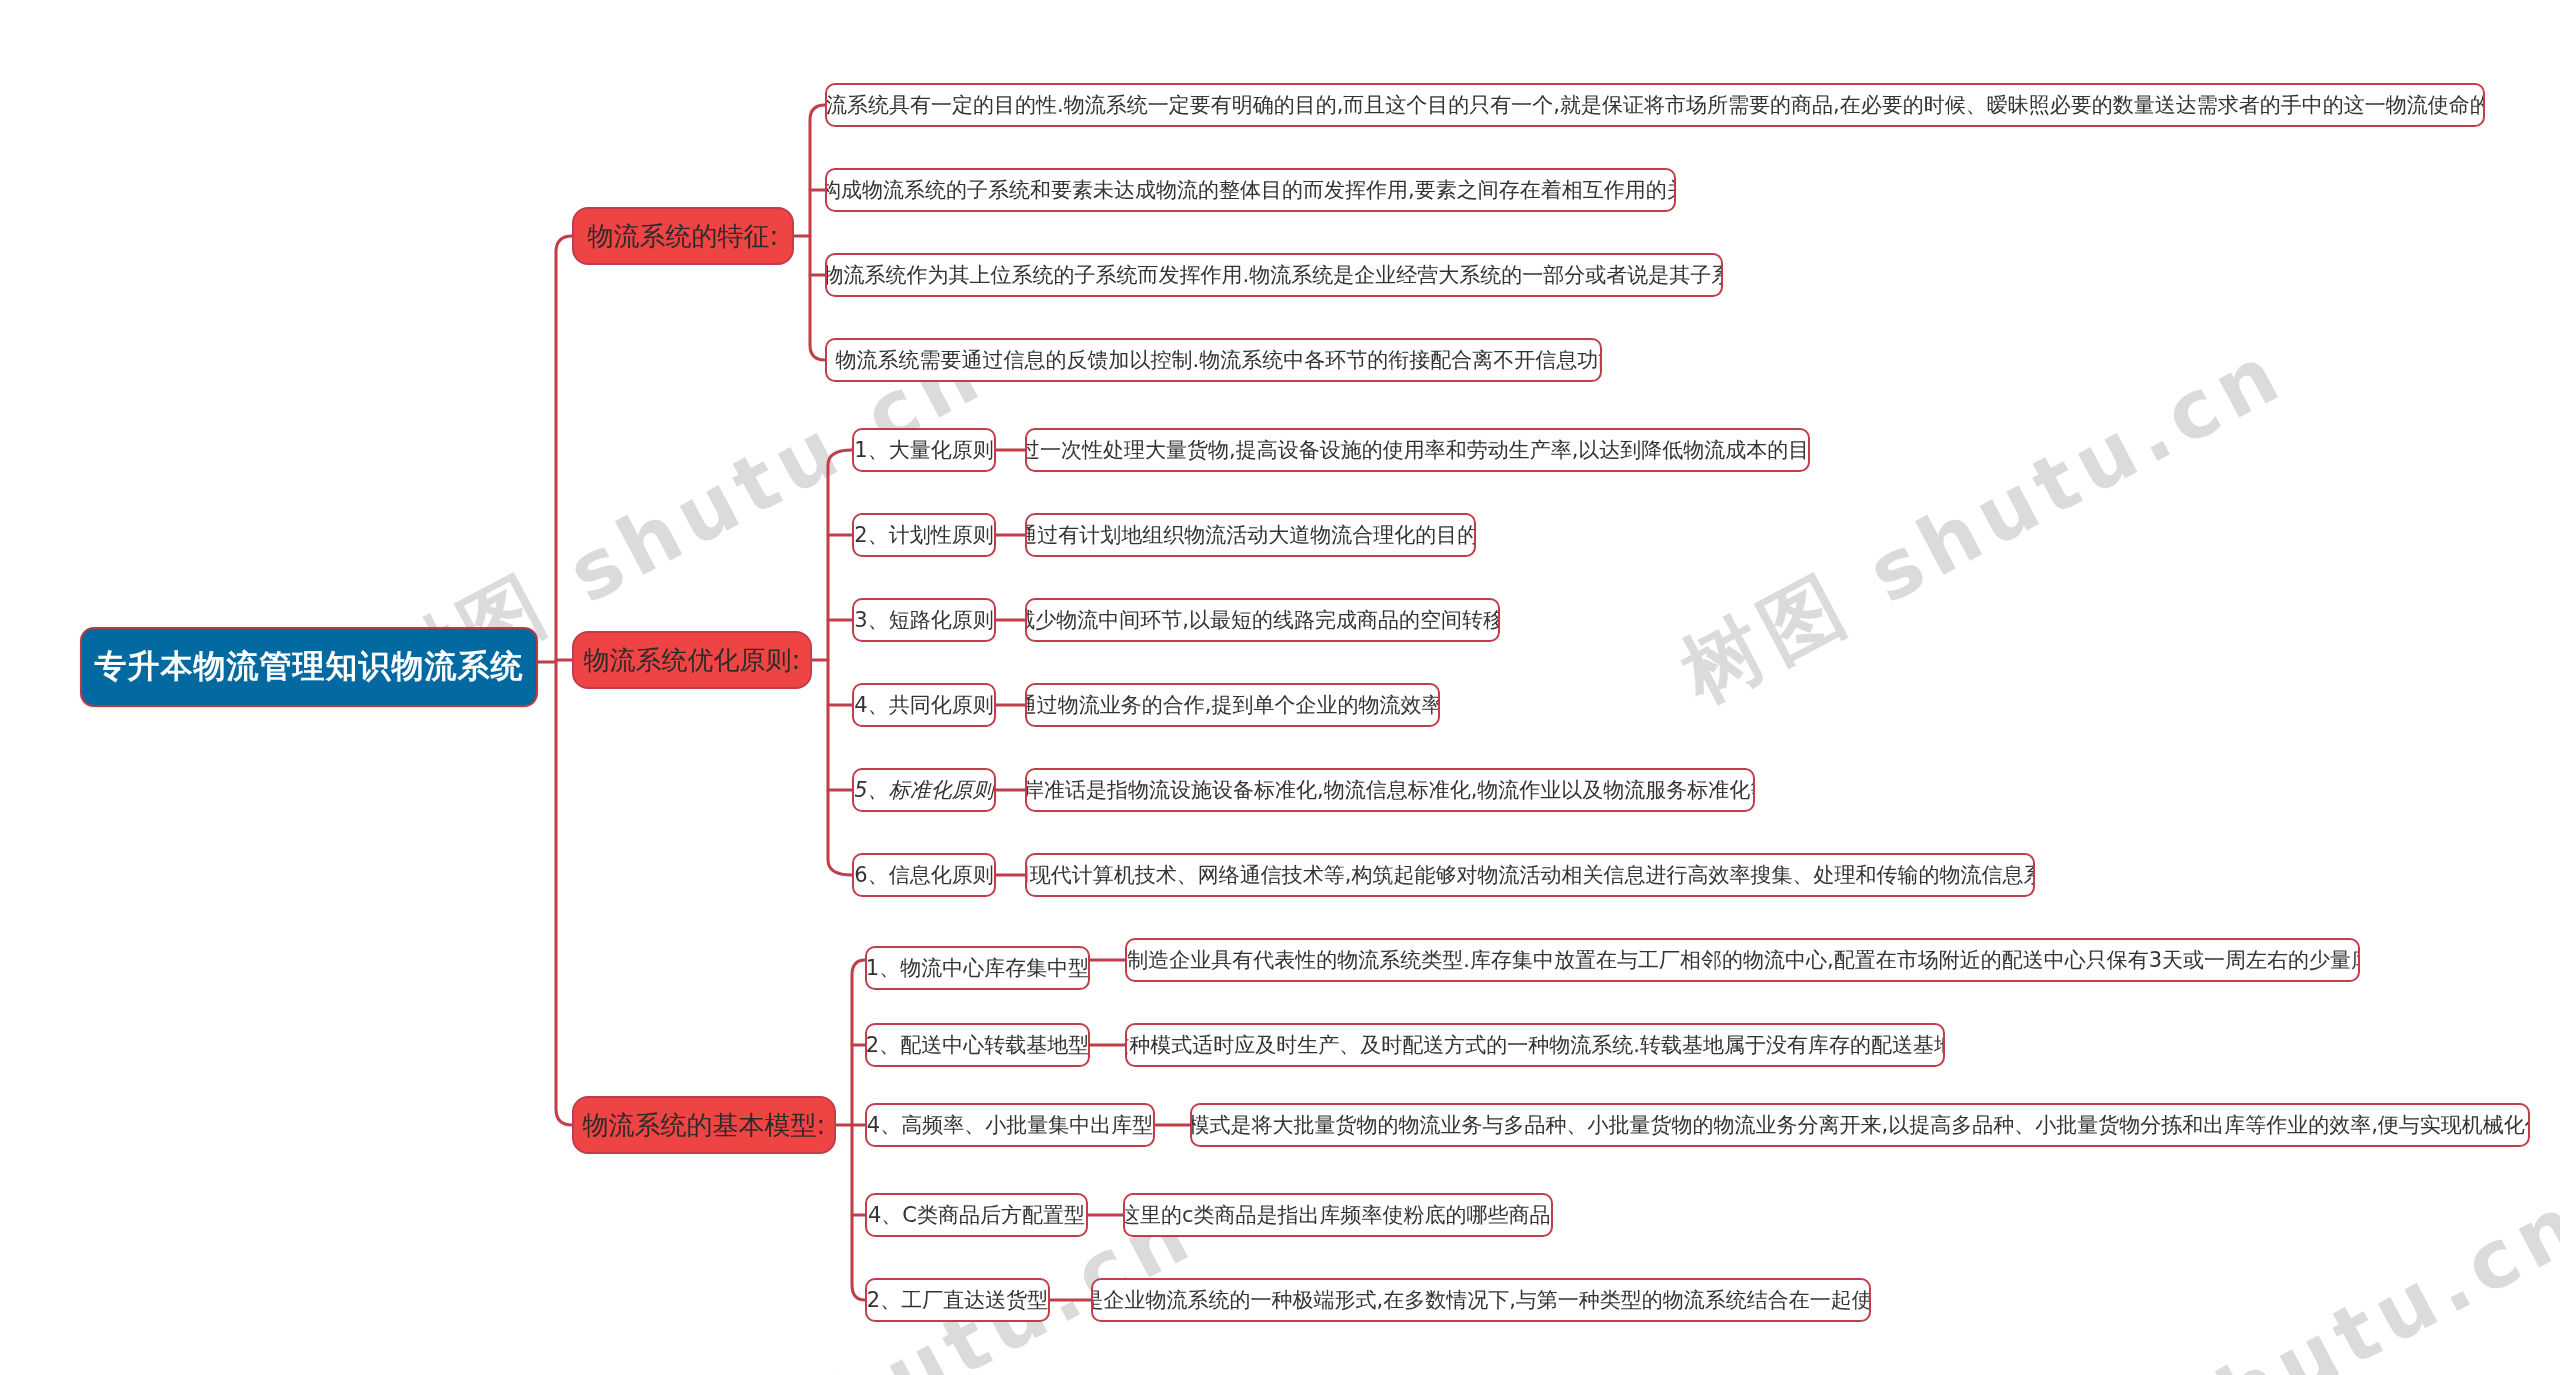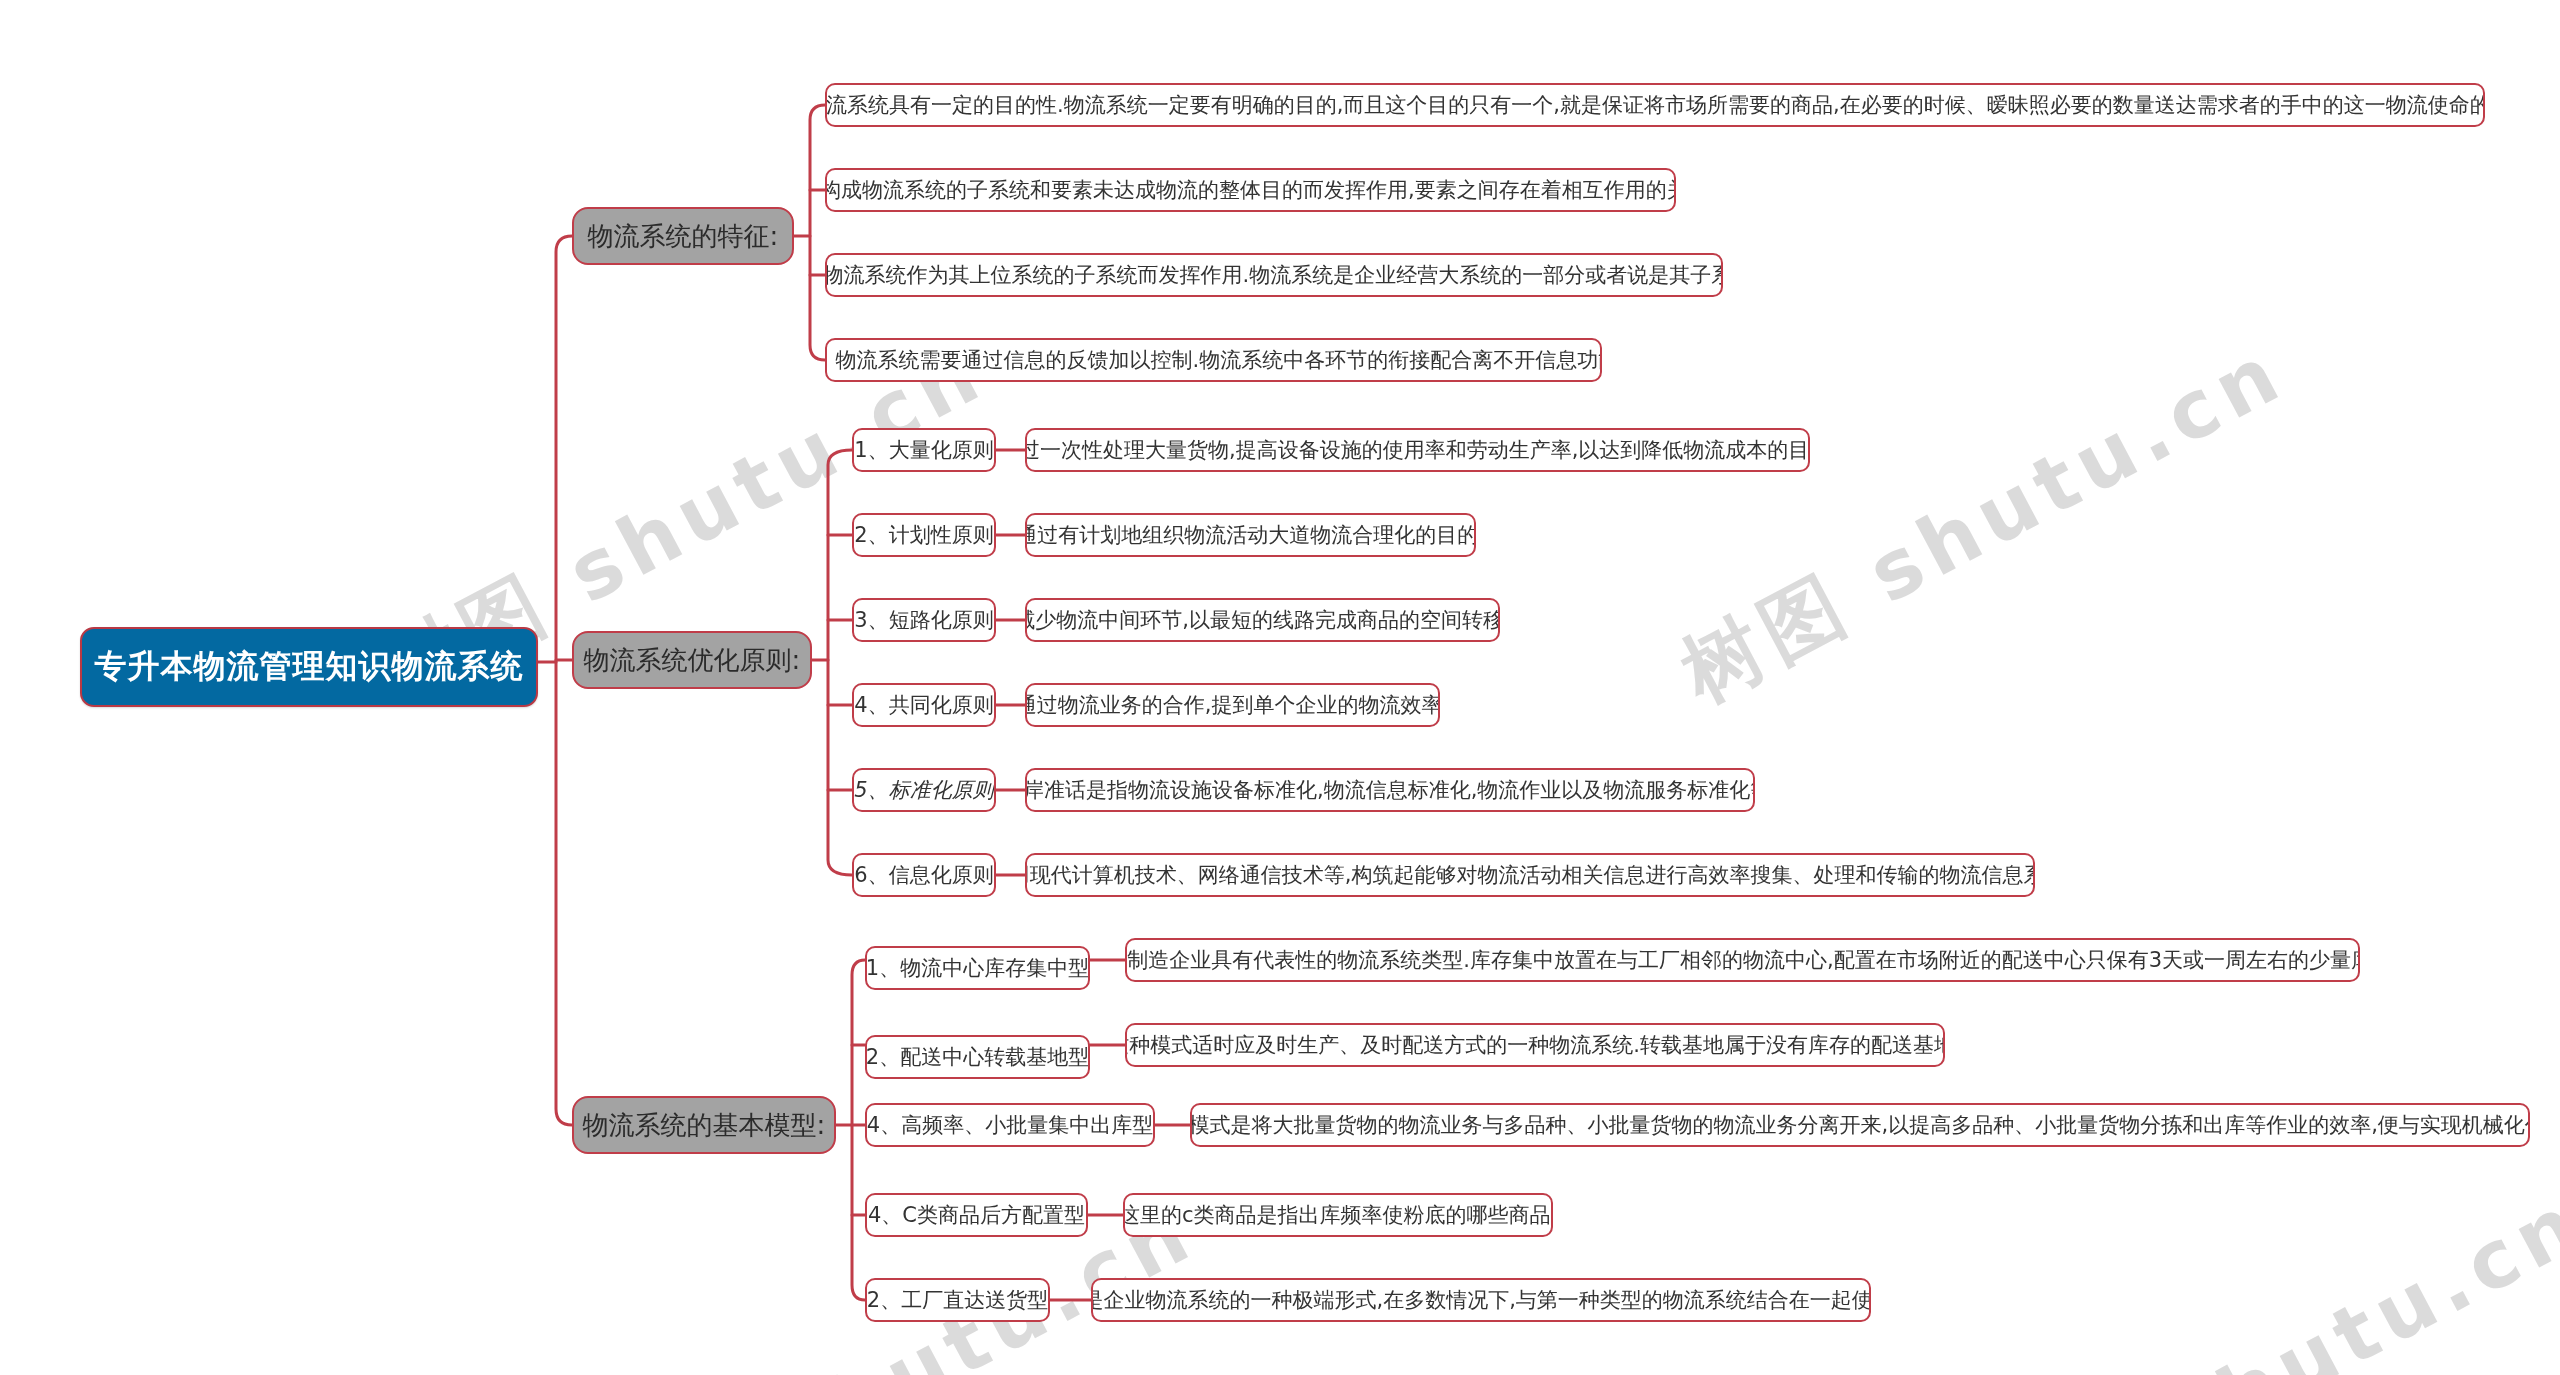--- a/index.html
+++ b/index.html
@@ -11,21 +11,21 @@
   .node{
     position:absolute;z-index:2;display:flex;align-items:center;justify-content:center;
     box-sizing:border-box;white-space:nowrap;overflow:hidden;
   }
   .root{
     background:#0369a1;border:2px solid #b93945;border-radius:14px;
     color:#ffffff;font-size:32px;font-weight:bold;letter-spacing:1px;
     box-shadow:0 1px 2px rgba(0,0,0,0.15);
   }
   .branch{
-    background:#a3a3a3;border:2px solid #c03d49;border-radius:16px;
+    background:#ef4444;border:2px solid #c03d49;border-radius:16px;
     color:#2b2b2b;font-size:26px;
   }
   .leaf{
     background:#ffffff;border:2px solid #c03d49;border-radius:10px;
     color:#333333;font-size:21px;padding:0 10px;
   }
   .wm{
     position:absolute;z-index:0;color:rgba(175,175,175,0.45);
     font-size:80px;font-weight:bold;letter-spacing:8px;white-space:nowrap;
     transform:rotate(-28deg);user-select:none;
@@ -103,21 +103,21 @@
 
   <div class="node leaf" style="left:852px;top:768px;width:144px;height:44px;font-style:italic;">5、标准化原则</div>
   <div class="node leaf" style="left:1025px;top:768px;width:730px;height:44px;">彼岸准话是指物流设施设备标准化,物流信息标准化,物流作业以及物流服务标准化等.</div>
 
   <div class="node leaf" style="left:852px;top:853px;width:144px;height:44px;">6、信息化原则</div>
   <div class="node leaf" style="left:1025px;top:853px;width:1010px;height:44px;">运用现代计算机技术、网络通信技术等,构筑起能够对物流活动相关信息进行高效率搜集、处理和传输的物流信息系统.</div>
 
   <div class="node leaf" style="left:865px;top:938px;width:225px;height:44px;margin-top:8px;">1、物流中心库存集中型</div>
   <div class="node leaf" style="left:1125px;top:938px;width:1235px;height:44px;">这是制造企业具有代表性的物流系统类型.库存集中放置在与工厂相邻的物流中心,配置在市场附近的配送中心只保有3天或一周左右的少量库存.</div>
 
-  <div class="node leaf" style="left:865px;top:1023px;width:225px;height:44px;margin-top:12px;">2、配送中心转载基地型</div>
+  <div class="node leaf" style="left:865px;top:1023px;width:225px;height:44px;">2、配送中心转载基地型</div>
   <div class="node leaf" style="left:1125px;top:1023px;width:820px;height:44px;">这种模式适时应及时生产、及时配送方式的一种物流系统.转载基地属于没有库存的配送基地.</div>
 
   <div class="node leaf" style="left:865px;top:1103px;width:290px;height:44px;">4、高频率、小批量集中出库型</div>
   <div class="node leaf" style="left:1190px;top:1103px;width:1340px;height:44px;">这种模式是将大批量货物的物流业务与多品种、小批量货物的物流业务分离开来,以提高多品种、小批量货物分拣和出库等作业的效率,便与实现机械化作业.</div>
 
   <div class="node leaf" style="left:865px;top:1193px;width:223px;height:44px;">4、C类商品后方配置型</div>
   <div class="node leaf" style="left:1123px;top:1193px;width:430px;height:44px;">这里的c类商品是指出库频率使粉底的哪些商品.</div>
 
   <div class="node leaf" style="left:865px;top:1278px;width:185px;height:44px;">2、工厂直达送货型</div>
   <div class="node leaf" style="left:1091px;top:1278px;width:780px;height:44px;">这是企业物流系统的一种极端形式,在多数情况下,与第一种类型的物流系统结合在一起使用.</div>

